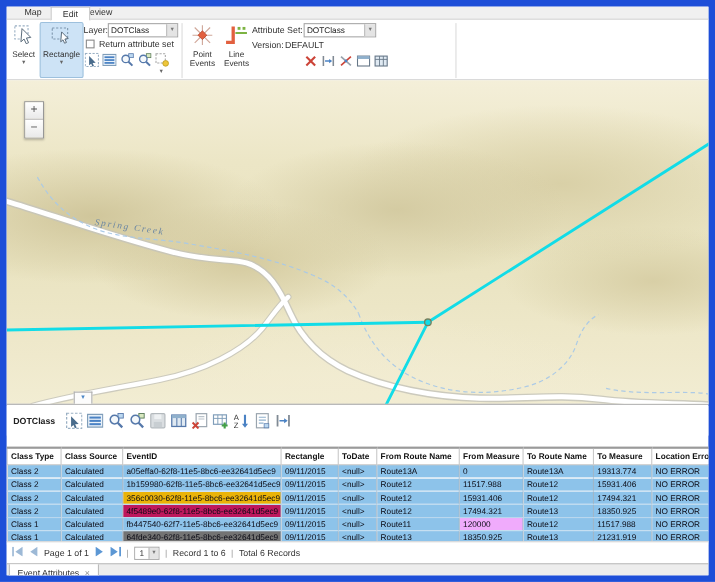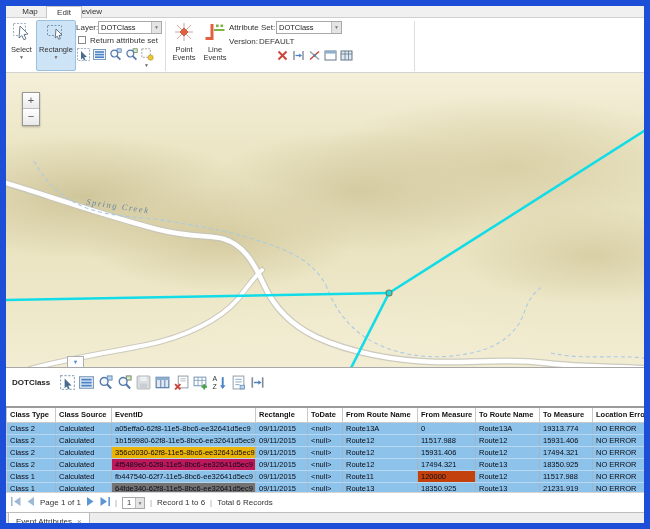--- a/index.html
+++ b/index.html
@@ -432,21 +432,21 @@
           <td style="background: rgb(141, 195, 234);">18350.925</td>
           <td style="background: rgb(141, 195, 234);">NO ERROR</td>
         </tr>
         <tr>
           <td style="background: rgb(141, 195, 234);">Class 1</td>
           <td style="background: rgb(141, 195, 234);">Calculated</td>
           <td style="background: rgb(141, 195, 234);">fb447540-62f7-11e5-8bc6-ee32641d5ec9</td>
           <td style="background: rgb(141, 195, 234);">09/11/2015</td>
           <td style="background: rgb(141, 195, 234);">&lt;null&gt;</td>
           <td style="background: rgb(141, 195, 234);">Route11</td>
-          <td style="background: #c2410c;">120000</td>
+          <td style="background: #f0abfc;">120000</td>
           <td style="background: rgb(141, 195, 234);">Route12</td>
           <td style="background: rgb(141, 195, 234);">11517.988</td>
           <td style="background: rgb(141, 195, 234);">NO ERROR</td>
         </tr>
         <tr>
           <td style="background: rgb(141, 195, 234);">Class 1</td>
           <td style="background: rgb(141, 195, 234);">Calculated</td>
           <td style="background: #737373;">64fde340-62f8-11e5-8bc6-ee32641d5ec9</td>
           <td style="background: rgb(141, 195, 234);">09/11/2015</td>
           <td style="background: rgb(141, 195, 234);">&lt;null&gt;</td>

